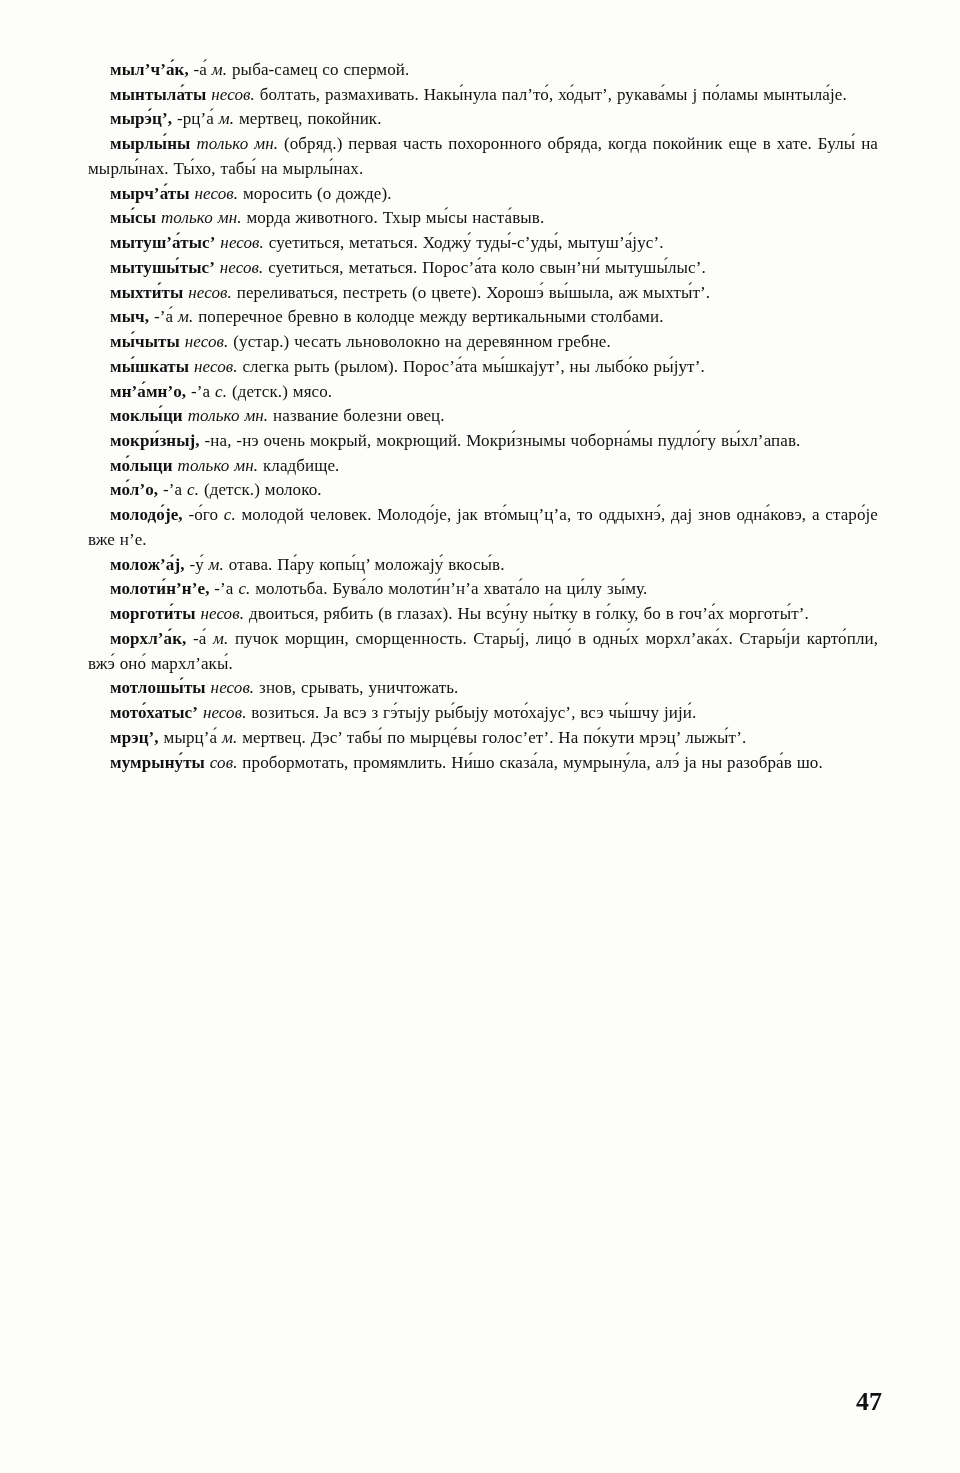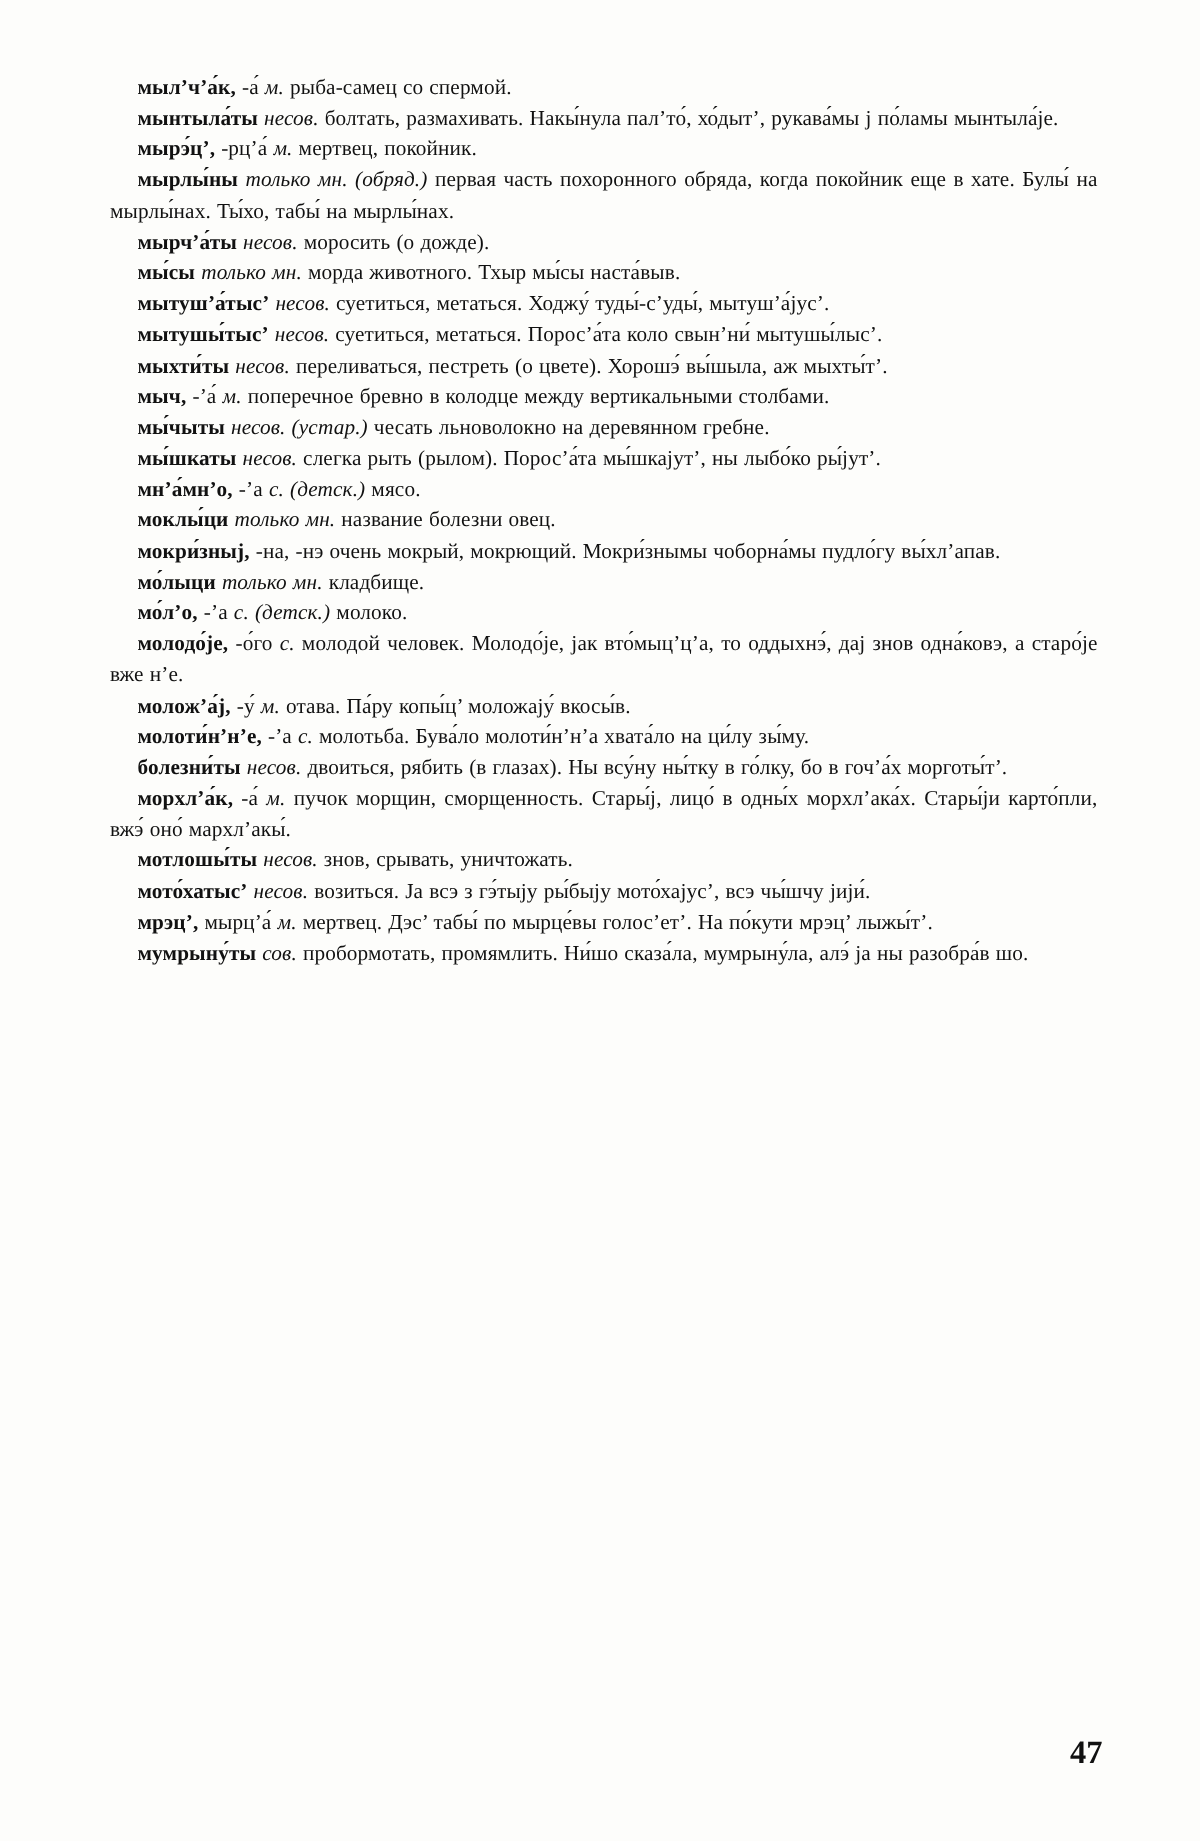--- a/index.html
+++ b/index.html
@@ -39,21 +39,20 @@
     word-spacing: 0.5px;
     hyphens: manual;
   }
   .hw {
     font-weight: bold;
   }
   .gram {
     font-style: italic;
   }
   .lbl {
-    font-style: italic;
   }
   .page-number {
     position: absolute;
     right: 78px;
     top: 1387px;
     font-size: 26px;
     font-weight: bold;
     font-family: "Liberation Serif", "DejaVu Serif", serif;
   }
 </style>
@@ -75,21 +74,21 @@
       <p class="entry"><span class="hw">мы́чыты</span><span class="infl"> </span><span class="gram">несов.</span><span class="def"> <span class="lbl">(устар.)</span> чесать льноволокно на деревянном гребне.</span></p>
       <p class="entry"><span class="hw">мы́шкаты</span><span class="infl"> </span><span class="gram">несов.</span><span class="def"> слегка рыть (рылом). Порос’а́та мы́шкајут’, ны лыбо́ко ры́јут’.</span></p>
       <p class="entry"><span class="hw">мн’а́мн’о,</span><span class="infl"> -’а </span><span class="gram">с.</span><span class="def"> <span class="lbl">(детск.)</span> мясо.</span></p>
       <p class="entry"><span class="hw">моклы́ци</span><span class="infl"> </span><span class="gram">только мн.</span><span class="def"> название болезни овец.</span></p>
       <p class="entry"><span class="hw">мокри́зныј,</span><span class="infl"> -на, -нэ </span><span class="def">очень мокрый, мокрющий. Мокри́знымы чоборна́мы пудло́гу вы́хл’апав.</span></p>
       <p class="entry"><span class="hw">мо́лыци</span><span class="infl"> </span><span class="gram">только мн.</span><span class="def"> кладбище.</span></p>
       <p class="entry"><span class="hw">мо́л’о,</span><span class="infl"> -’а </span><span class="gram">с.</span><span class="def"> <span class="lbl">(детск.)</span> молоко.</span></p>
       <p class="entry"><span class="hw">молодо́је,</span><span class="infl"> -о́го </span><span class="gram">с.</span><span class="def"> молодой человек. Молодо́је, јак вто́мыц’ц’а, то оддыхнэ́, дај знов одна́ковэ, а старо́је вже н’е.</span></p>
       <p class="entry"><span class="hw">молож’а́ј,</span><span class="infl"> -у́ </span><span class="gram">м.</span><span class="def"> отава. Па́ру копы́ц’ моложају́ вкосы́в.</span></p>
       <p class="entry"><span class="hw">молоти́н’н’е,</span><span class="infl"> -’а </span><span class="gram">с.</span><span class="def"> молотьба. Бува́ло молоти́н’н’а хвата́ло на ци́лу зы́му.</span></p>
-      <p class="entry"><span class="hw">болезни́ты</span><span class="infl"> </span><span class="gram">несов.</span><span class="def"> двоиться, рябить (в глазах). Ны всу́ну ны́тку в го́лку, бо в гоч’а́х морготы́т’.</span></p>
+      <p class="entry"><span class="hw">морготи́ты</span><span class="infl"> </span><span class="gram">несов.</span><span class="def"> двоиться, рябить (в глазах). Ны всу́ну ны́тку в го́лку, бо в гоч’а́х морготы́т’.</span></p>
       <p class="entry"><span class="hw">морхл’а́к,</span><span class="infl"> -а́ </span><span class="gram">м.</span><span class="def"> пучок морщин, сморщенность. Стары́ј, лицо́ в одны́х морхл’ака́х. Стары́ји карто́пли, вжэ́ оно́ мархл’акы́.</span></p>
       <p class="entry"><span class="hw">мотлошы́ты</span><span class="infl"> </span><span class="gram">несов.</span><span class="def"> знов, срывать, уничтожать.</span></p>
       <p class="entry"><span class="hw">мото́хатыс’</span><span class="infl"> </span><span class="gram">несов.</span><span class="def"> возиться. Ја всэ з гэ́тыју ры́быју мото́хајус’, всэ чы́шчу јиjи́.</span></p>
       <p class="entry"><span class="hw">мрэц’,</span><span class="infl"> мырц’а́ </span><span class="gram">м.</span><span class="def"> мертвец. Дэс’ табы́ по мырце́вы голос’ет’. На по́кути мрэц’ лыжы́т’.</span></p>
       <p class="entry"><span class="hw">мумрыну́ты</span><span class="infl"> </span><span class="gram">сов.</span><span class="def"> пробормотать, промямлить. Ни́шо сказа́ла, мумрыну́ла, алэ́ ја ны разобра́в шо.</span></p>
     </div>
   <div class="page-number">47</div>
 </div>
 
 </body></html>

